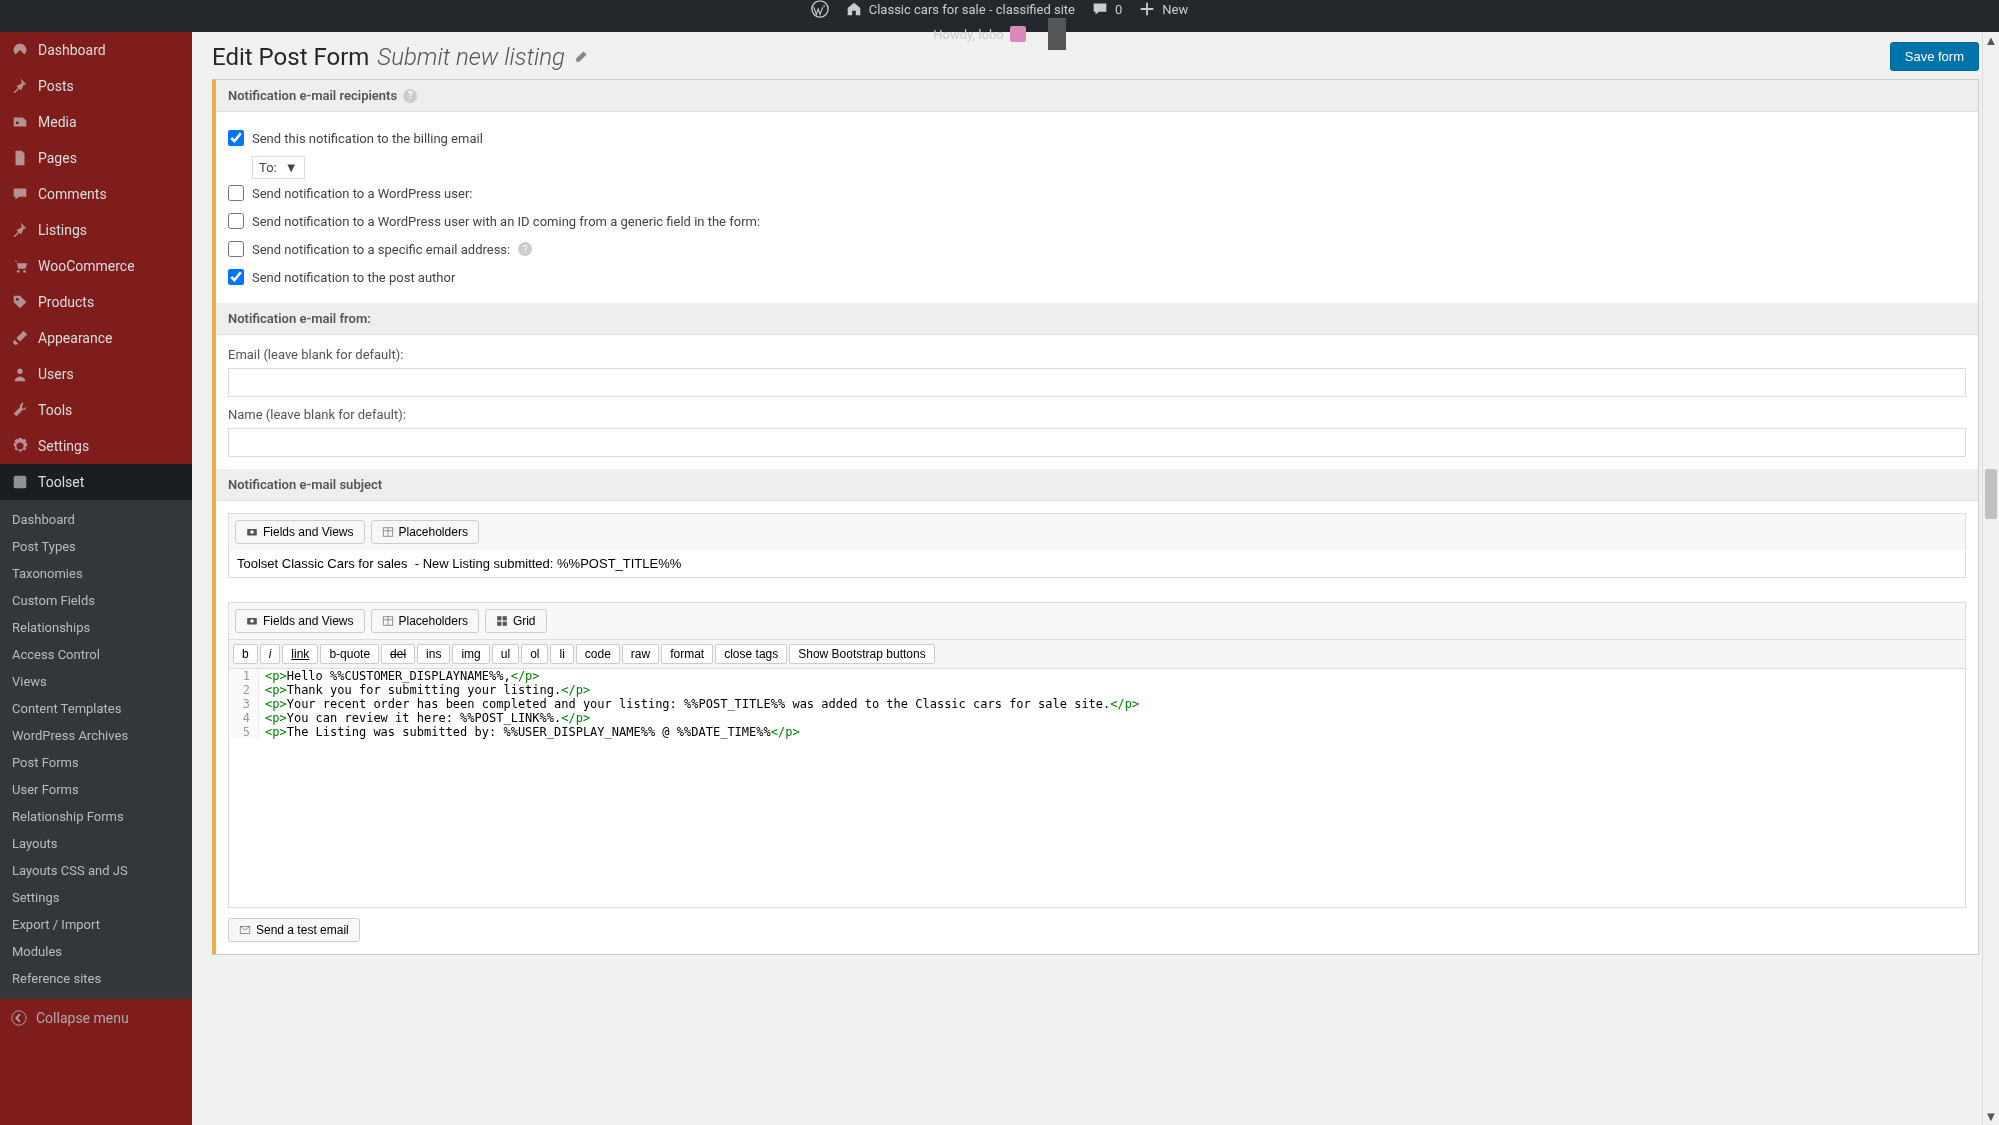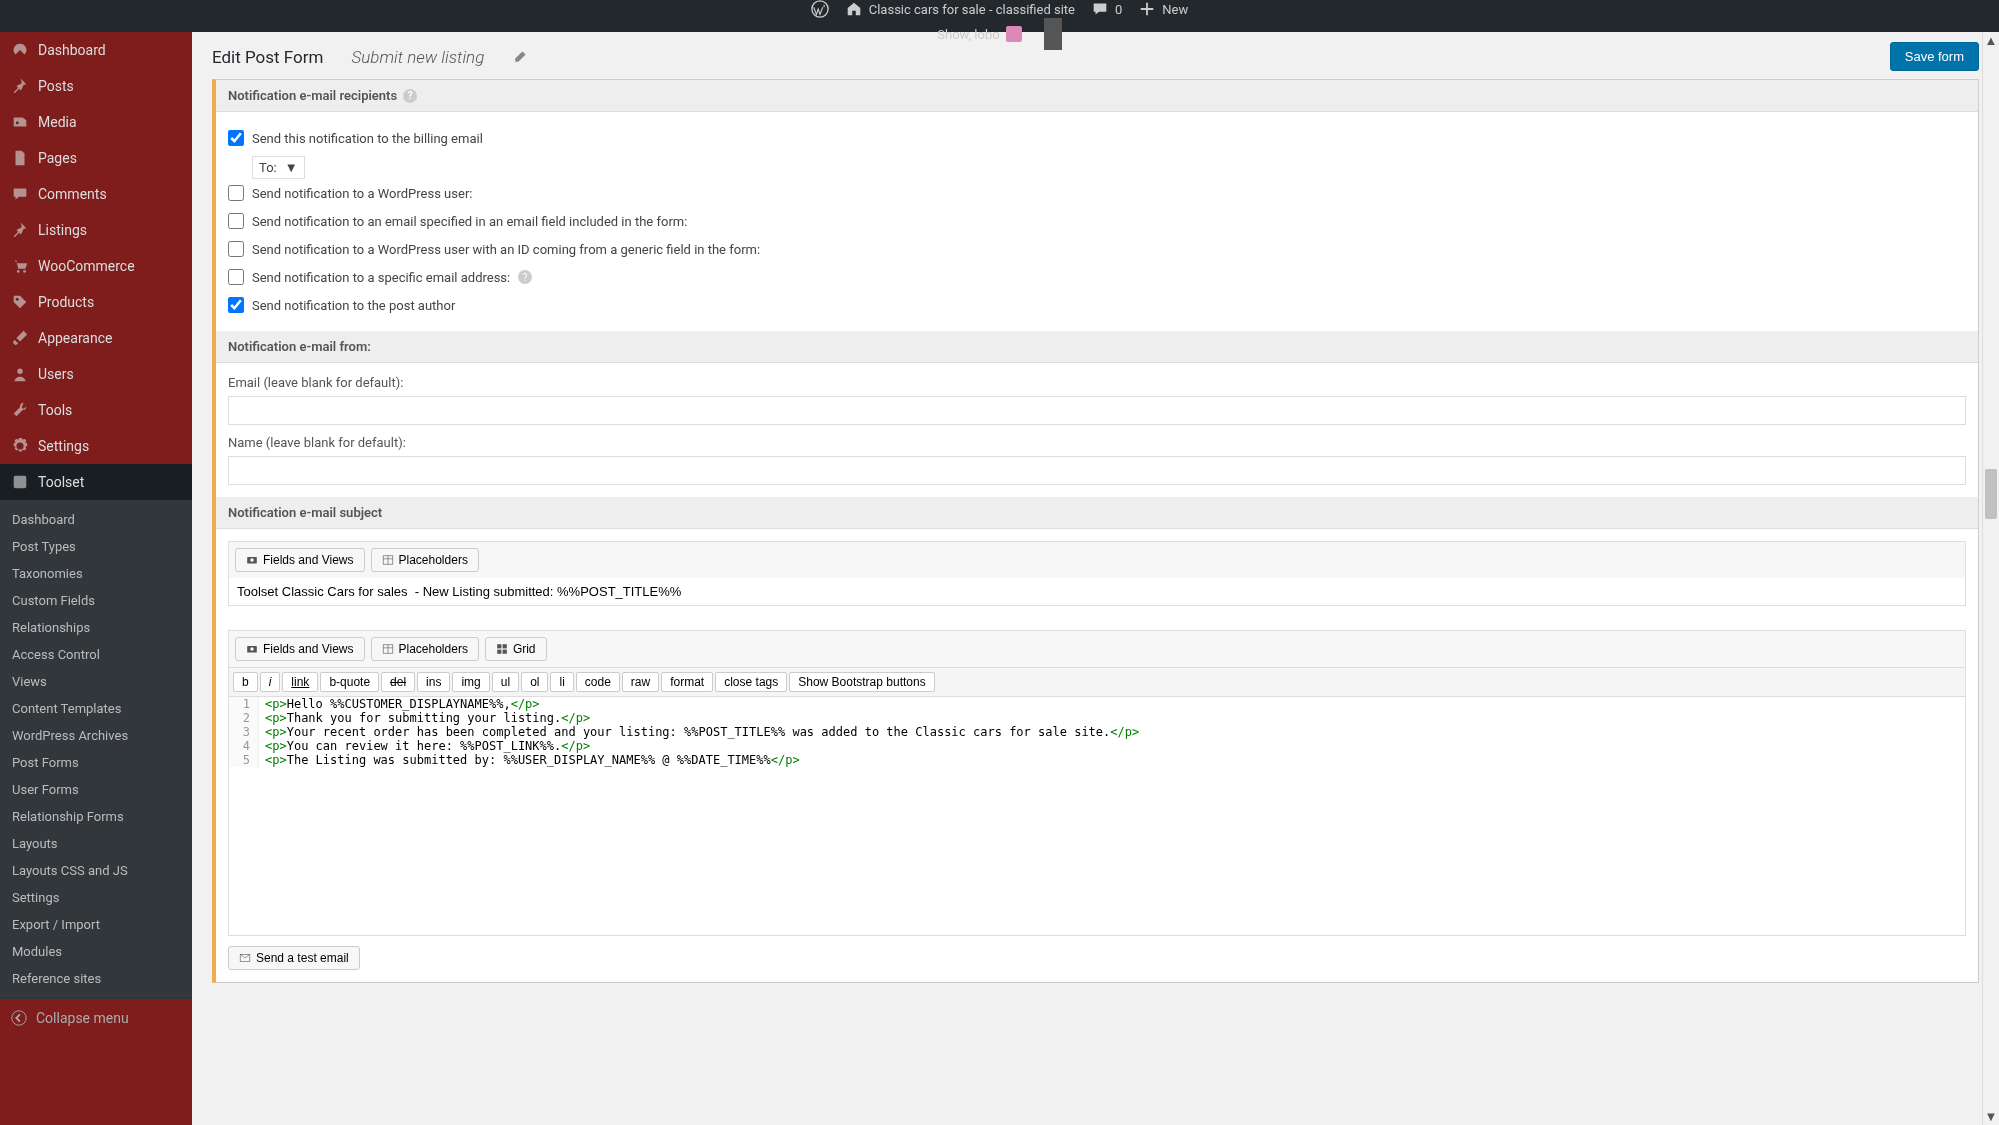--- a/index.html
+++ b/index.html
@@ -19,21 +19,21 @@
 .menu-item { display: flex; align-items: center; gap: 8px; padding: 8px 10px; cursor: pointer; color: #ddd; }
 .menu-item .mi-icon { width: 20px; height: 20px; display: flex; align-items: center; justify-content: center; opacity: 0.6; }
 .menu-item.open { background: #191e23; }
 .submenu { background: #32373c; padding: 6px 0; }
 .submenu .sub-item { padding: 6px 12px; font-size: 13px; color: #bbb; cursor: pointer; }
 .collapse-item { display: flex; align-items: center; gap: 8px; padding: 10px; color: #aaa; cursor: pointer; border-top: 1px solid #333; }
 
 
 .main { flex: 1; padding: 10px 20px 20px 20px; position: relative; }
 .titlebar { display: flex; align-items: center; justify-content: space-between; margin-bottom: 8px; }
-.titlebar h1 { font-size: 17px; font-weight: 400; color: #23282d; display: flex; align-items: center; gap: 28px; }
+.titlebar h1 { font-size: 24px; font-weight: 400; color: #23282d; display: flex; align-items: center; gap: 8px; }
 .subtitle { font-style: italic; color: #555; font-weight: 300; }
 .save-btn { background: #0073aa; color: #fff; border: 1px solid #006799; padding: 6px 14px; border-radius: 3px; cursor: pointer; font-size: 13px; }
 
 .panel { background: #fff; border: 1px solid #ccc; border-left: 4px solid #f0ad4e; margin-bottom: 12px; }
 .sect-header { background: #eee; padding: 8px 12px; font-weight: 600; color: #555; border-bottom: 1px solid #ddd; display: flex; align-items: center; gap: 6px; }
 .help-icon { width: 14px; height: 14px; border-radius: 50%; background: #ccc; color: #fff; font-size: 10px; display: inline-flex; align-items: center; justify-content: center; }
 .sect-body { padding: 12px; }
 .check-row { display: flex; align-items: center; gap: 8px; padding: 6px 0; }
 .check-row input[type=checkbox] { width: 16px; height: 16px; cursor: pointer; }
 .to-select { display: inline-flex; align-items: center; border: 1px solid #ddd; padding: 3px 6px; margin-left: 24px; margin-top: 4px; gap: 8px; cursor: pointer; background: #fff; }
@@ -86,21 +86,21 @@
     </span>
     <span class="item">
       <svg class="icon-svg" viewBox="0 0 20 20" fill="currentColor">
           <path d="M9 3h2v6h6v2h-6v6H9v-6H3V9h6z"></path>
         </svg>
       <span>New</span>
     </span>
   </div>
   <div class="right">
     <span class="item">
-      <span>Show, lobo</span>
+      <span>Howdy, lobo</span>
       <span class="avatar"></span>
     </span>
     <span class="collapse-notch"></span>
   </div>
 </div>
 
 <div class="wrap">
 
   <div class="sidebar">
     <div id="main-menu">
@@ -266,24 +266,20 @@
           <input type="checkbox" checked="" style="">
           <span>Send this notification to the billing email</span>
         </div>
         <div class="to-select">
           <span>To:</span>
           <span>▼</span>
         </div>
         <div class="check-row">
           <input type="checkbox" style="">
           <span>Send notification to a WordPress user:</span>
-        </div>
-        <div class="check-row">
-          <input type="checkbox" style="">
-          <span>Send notification to an email specified in an email field included in the form:</span>
         </div>
         <div class="check-row">
           <input type="checkbox" style="">
           <span>Send notification to a WordPress user with an ID coming from a generic field in the form:</span>
         </div>
         <div class="check-row">
           <input type="checkbox" style="">
           <span>Send notification to a specific email address:</span>
           <span class="help-icon">?</span>
         </div>

